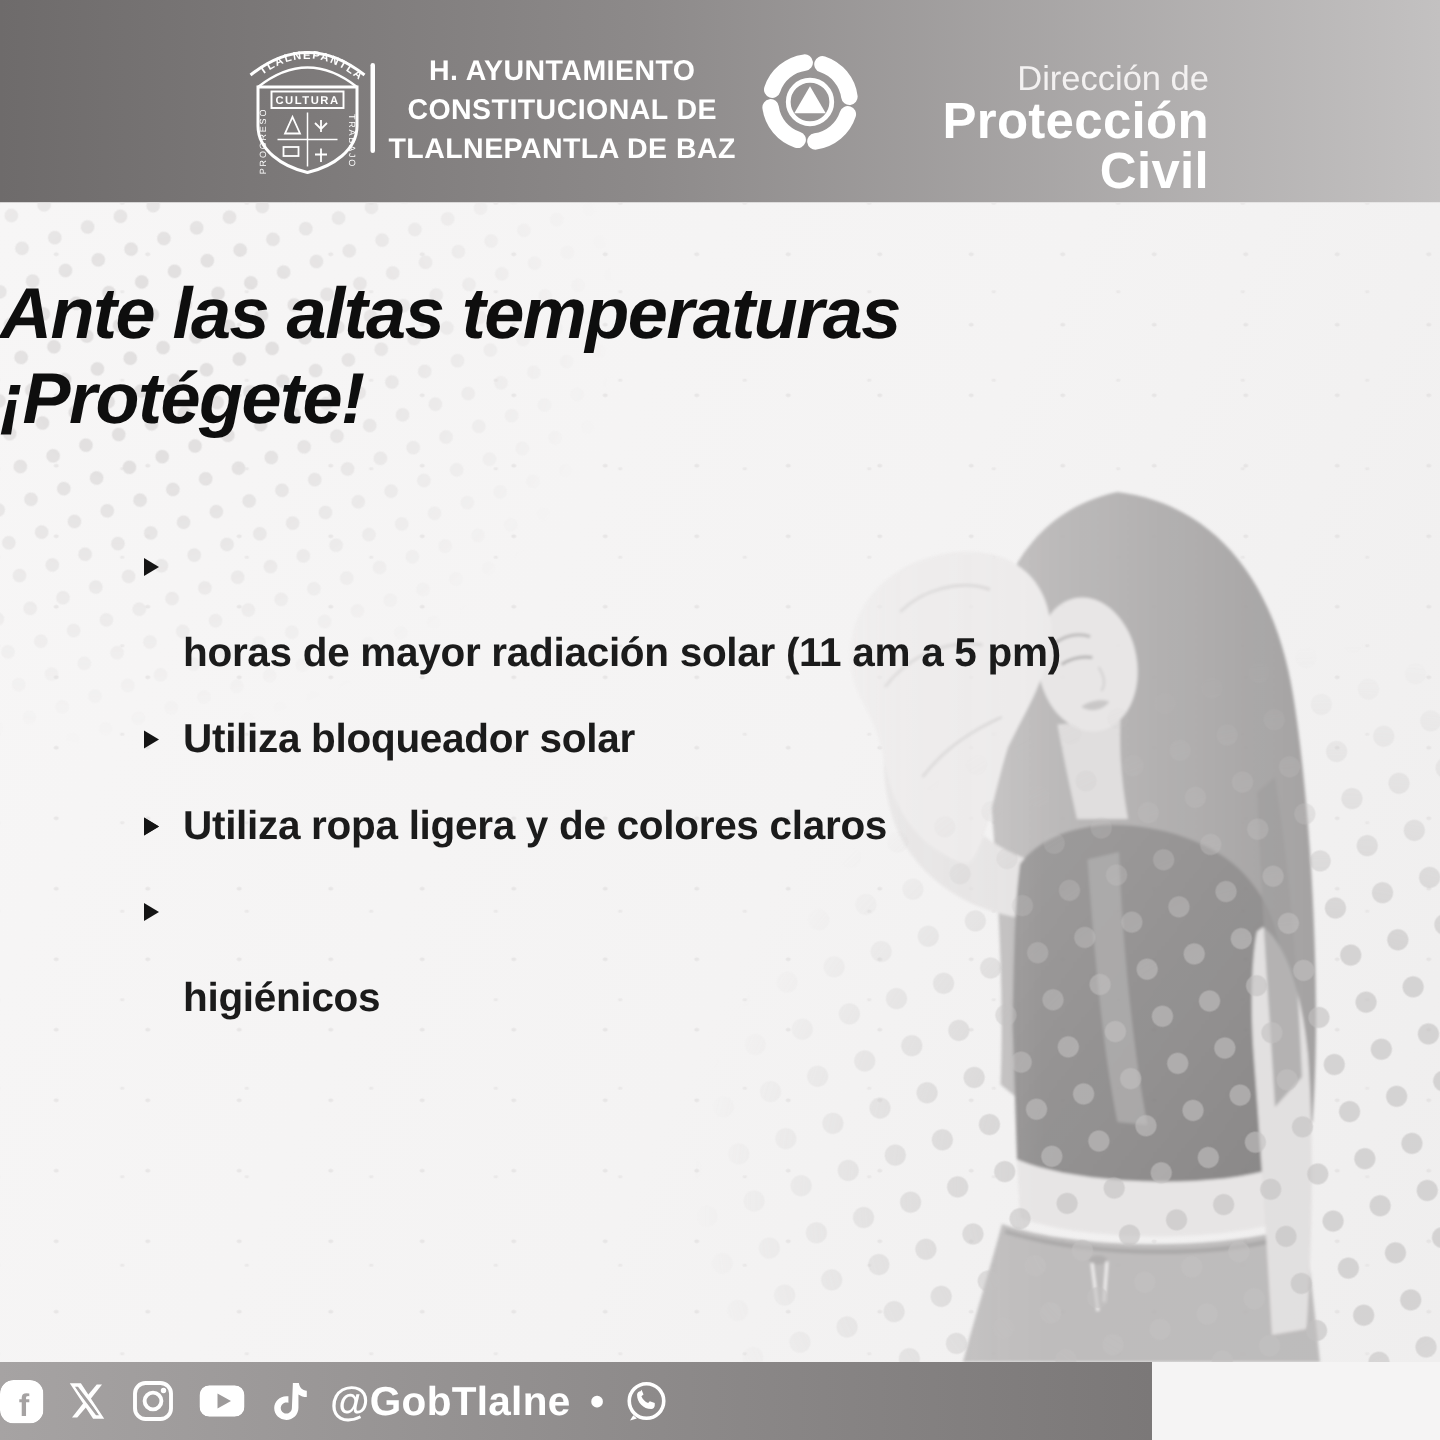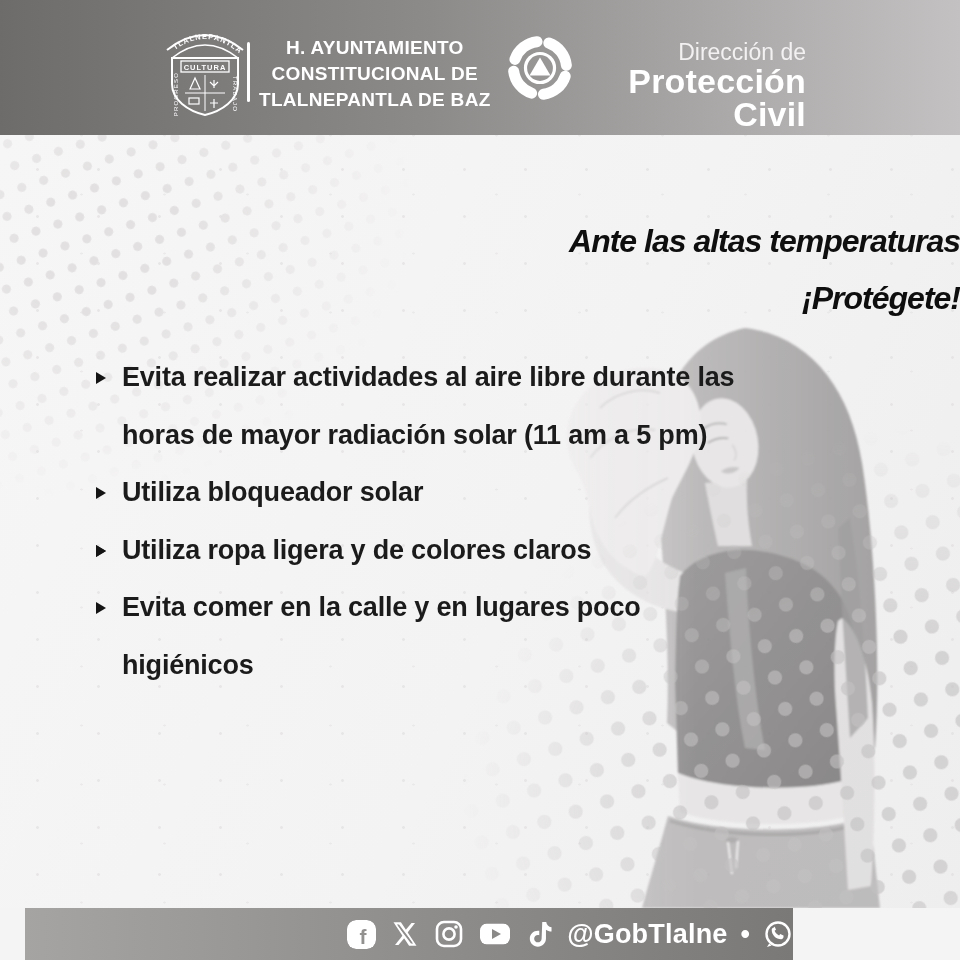--- a/index.html
+++ b/index.html
@@ -34,32 +34,32 @@
     transform:rotate(-18deg);
     -webkit-mask-image:radial-gradient(ellipse at 42% 42%,#000 18%,transparent 68%);
             mask-image:radial-gradient(ellipse at 42% 42%,#000 18%,transparent 68%);}
   .dots-br{position:absolute;right:-130px;bottom:-120px;width:640px;height:560px;opacity:.6;
     background-image:radial-gradient(#c3c1c1 6.5px,transparent 7.6px);background-size:33px 33px;
     transform:rotate(-18deg);
     -webkit-mask-image:radial-gradient(ellipse at 62% 58%,#000 30%,transparent 72%);
             mask-image:radial-gradient(ellipse at 62% 58%,#000 30%,transparent 72%);}
   .woman{position:absolute;left:520px;top:183px;width:440px;height:590px;}
 
-  .title{position:absolute;left:0;top:46px;width:960px;text-align:right;color:#0e0e0e;
-    font-size:32px;font-weight:bold;font-style:italic;line-height:57px;letter-spacing:-1px;margin-top:32px;}
+  .title{position:absolute;left:0;top:46px;width:960px;text-align:left;color:#0e0e0e;
+    font-size:48px;font-weight:bold;font-style:italic;line-height:57px;letter-spacing:-1px;}
   .tips{position:absolute;left:96px;top:214px;width:800px;list-style:none;}
   .tips li{position:relative;padding-left:26px;font-size:27px;font-weight:bold;
     color:#1b1b1b;line-height:57.5px;letter-spacing:-.2px;}
   .tips .tri{position:absolute;left:0;top:23px;width:0;height:0;
     border-left:10px solid #141414;border-top:6px solid transparent;border-bottom:6px solid transparent;}
 
   
   .footer{position:absolute;left:0;bottom:0;width:768px;height:52px;
     background:linear-gradient(90deg,var(--footer-left) 0%,#8e8b8b 55%,var(--footer-right) 100%);
-    display:flex;align-items:center;justify-content:flex-end;gap:15px;margin-left:25px;}
+    display:flex;align-items:center;justify-content:flex-start;gap:15px;}
   .footer svg{display:block;}
   .f-text{color:var(--white);font-size:27px;font-weight:bold;letter-spacing:.2px;}
   .f-sep{color:var(--white);font-size:27px;font-weight:bold;margin:0 -2px;}
 </style>
 </head>
 <body>
 
 <div class="header">
 
   <svg class="crest" viewBox="0 0 90 100">
@@ -161,37 +161,37 @@
   <div class="dots-br"></div>
 
   <div class="title">
     <div>Ante las altas temperaturas</div>
     <div>¡Protégete!</div>
   </div>
 
   <ul class="tips">
     <li>
       <span class="tri"></span>
-      <span>Evita realizar actividades al aire libre durante las</span><br>
+      <br>
       <span>horas de mayor radiación solar (11 am a 5 pm)</span>
     </li>
     <li>
       <span class="tri"></span>
       <span>Utiliza bloqueador solar</span>
     </li>
     <li>
       <span class="tri"></span>
     </li>
     <li>
       <span class="tri"></span>
       <span>Utiliza ropa ligera y de colores claros</span>
     </li>
     <li>
       <span class="tri"></span>
-      <span>Evita comer en la calle y en lugares poco</span><br>
+      <br>
       <span>higiénicos</span>
     </li>
   </ul>
 </div>
 
 <div class="footer">
 
   <svg width="29" height="29" viewBox="0 0 29 29">
     <defs>
         <mask id="m-fb">

